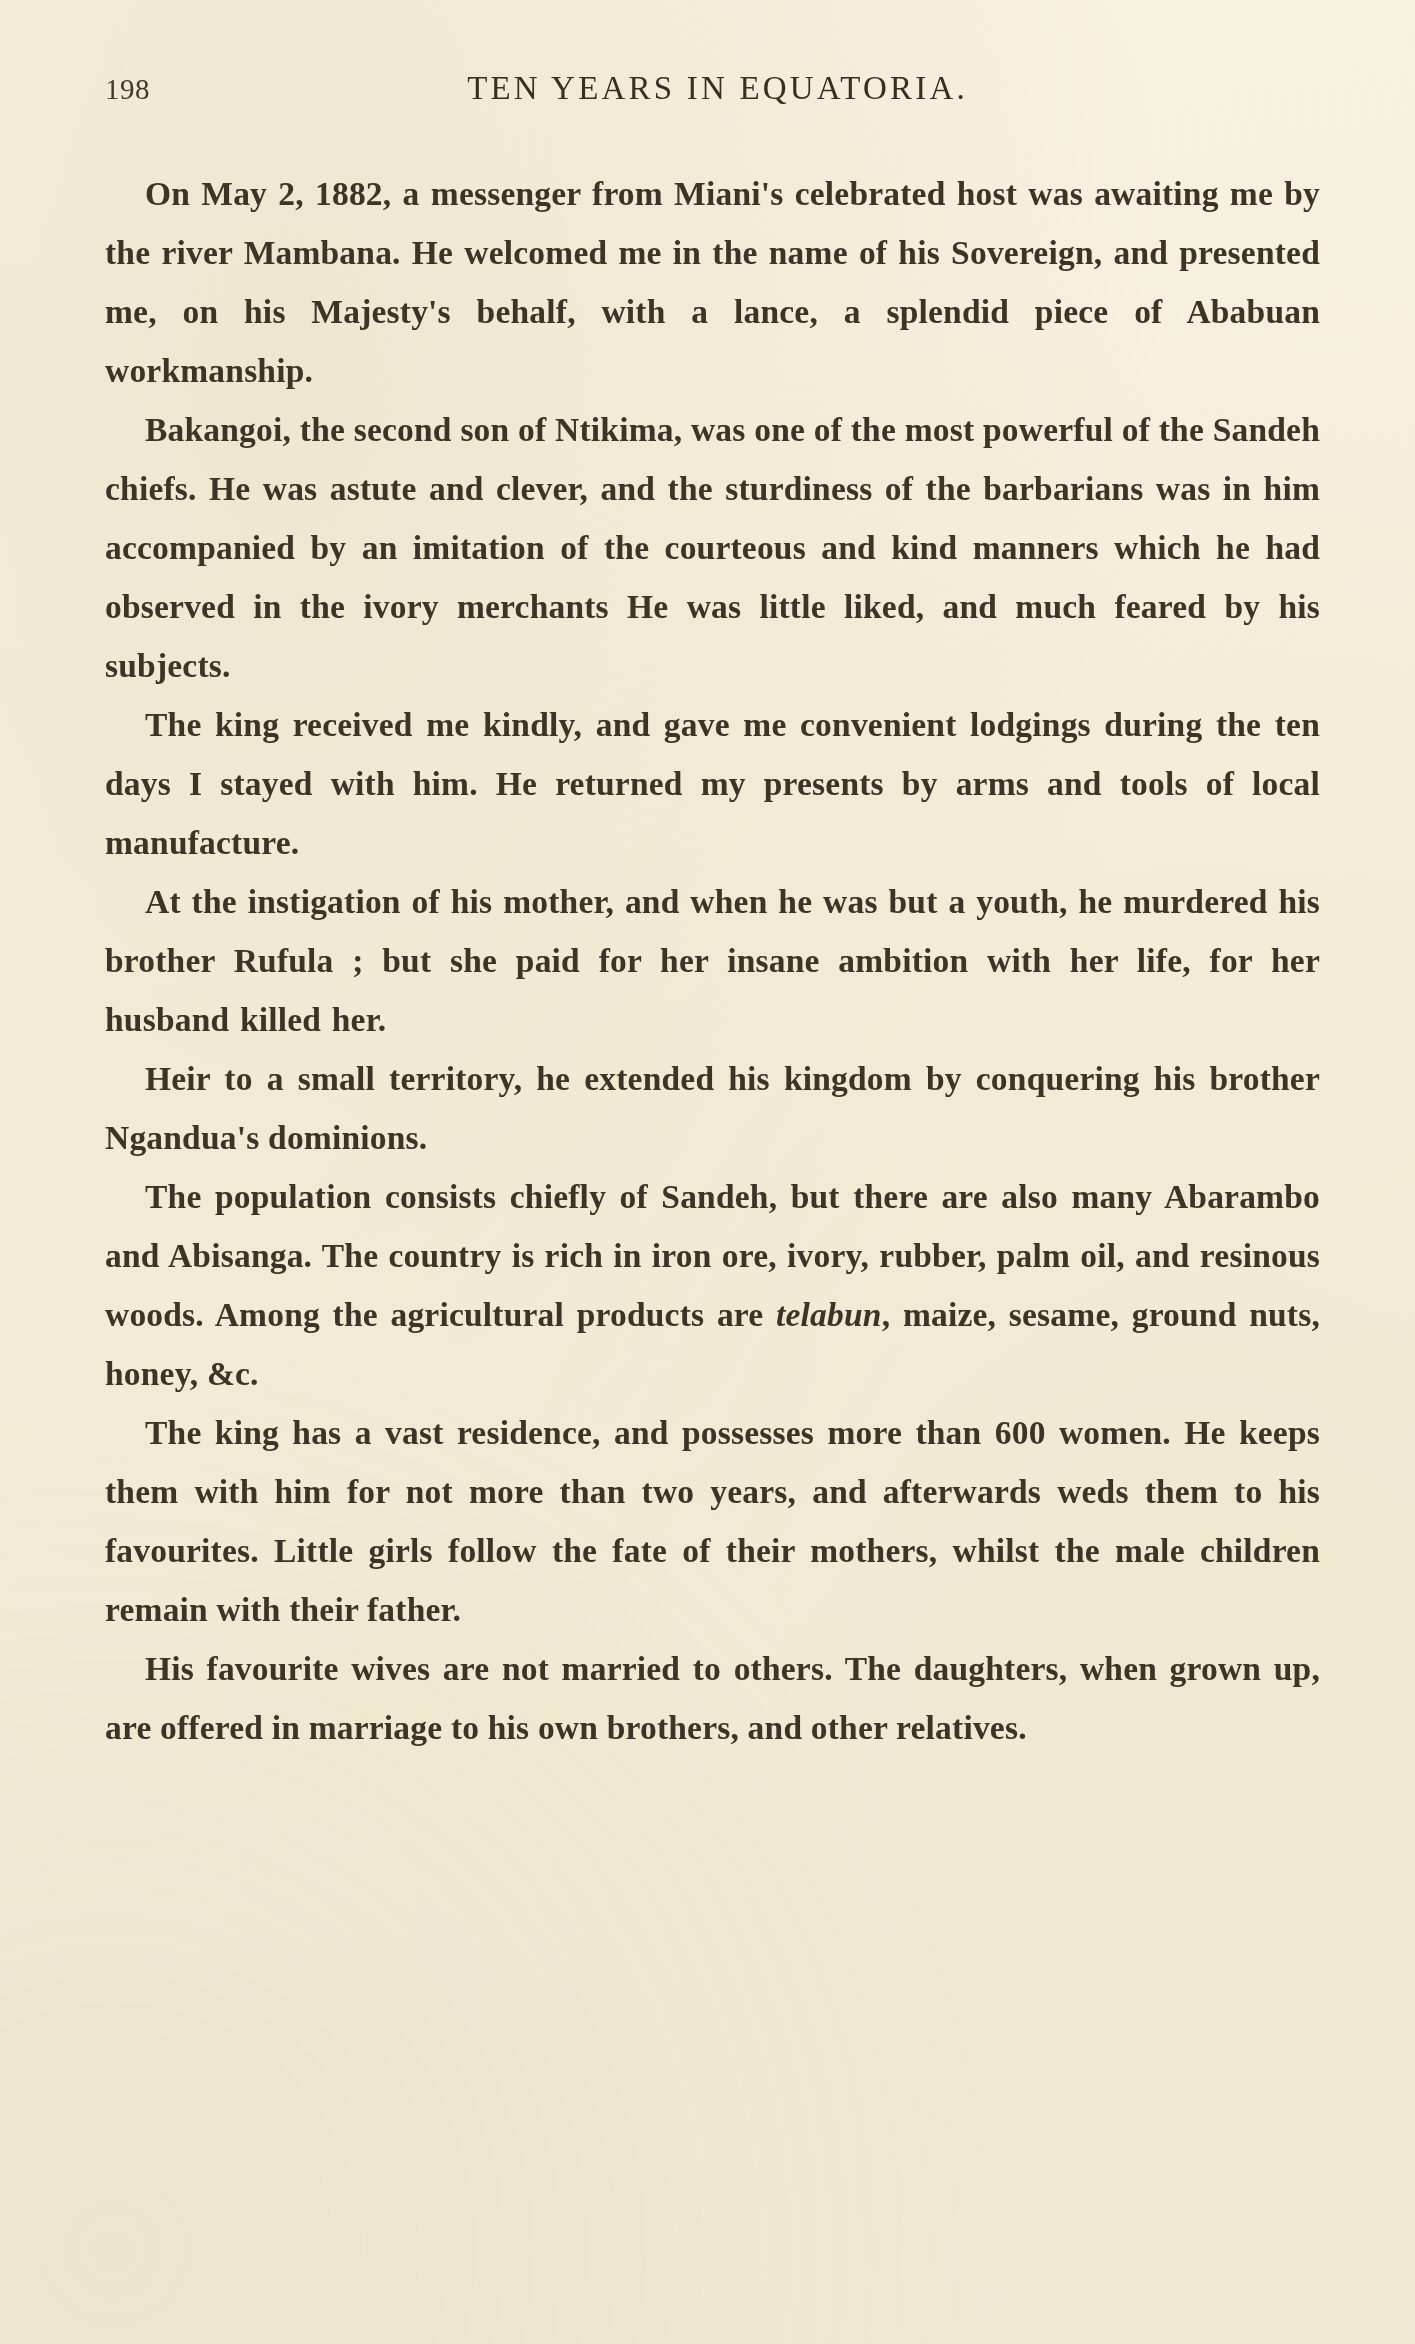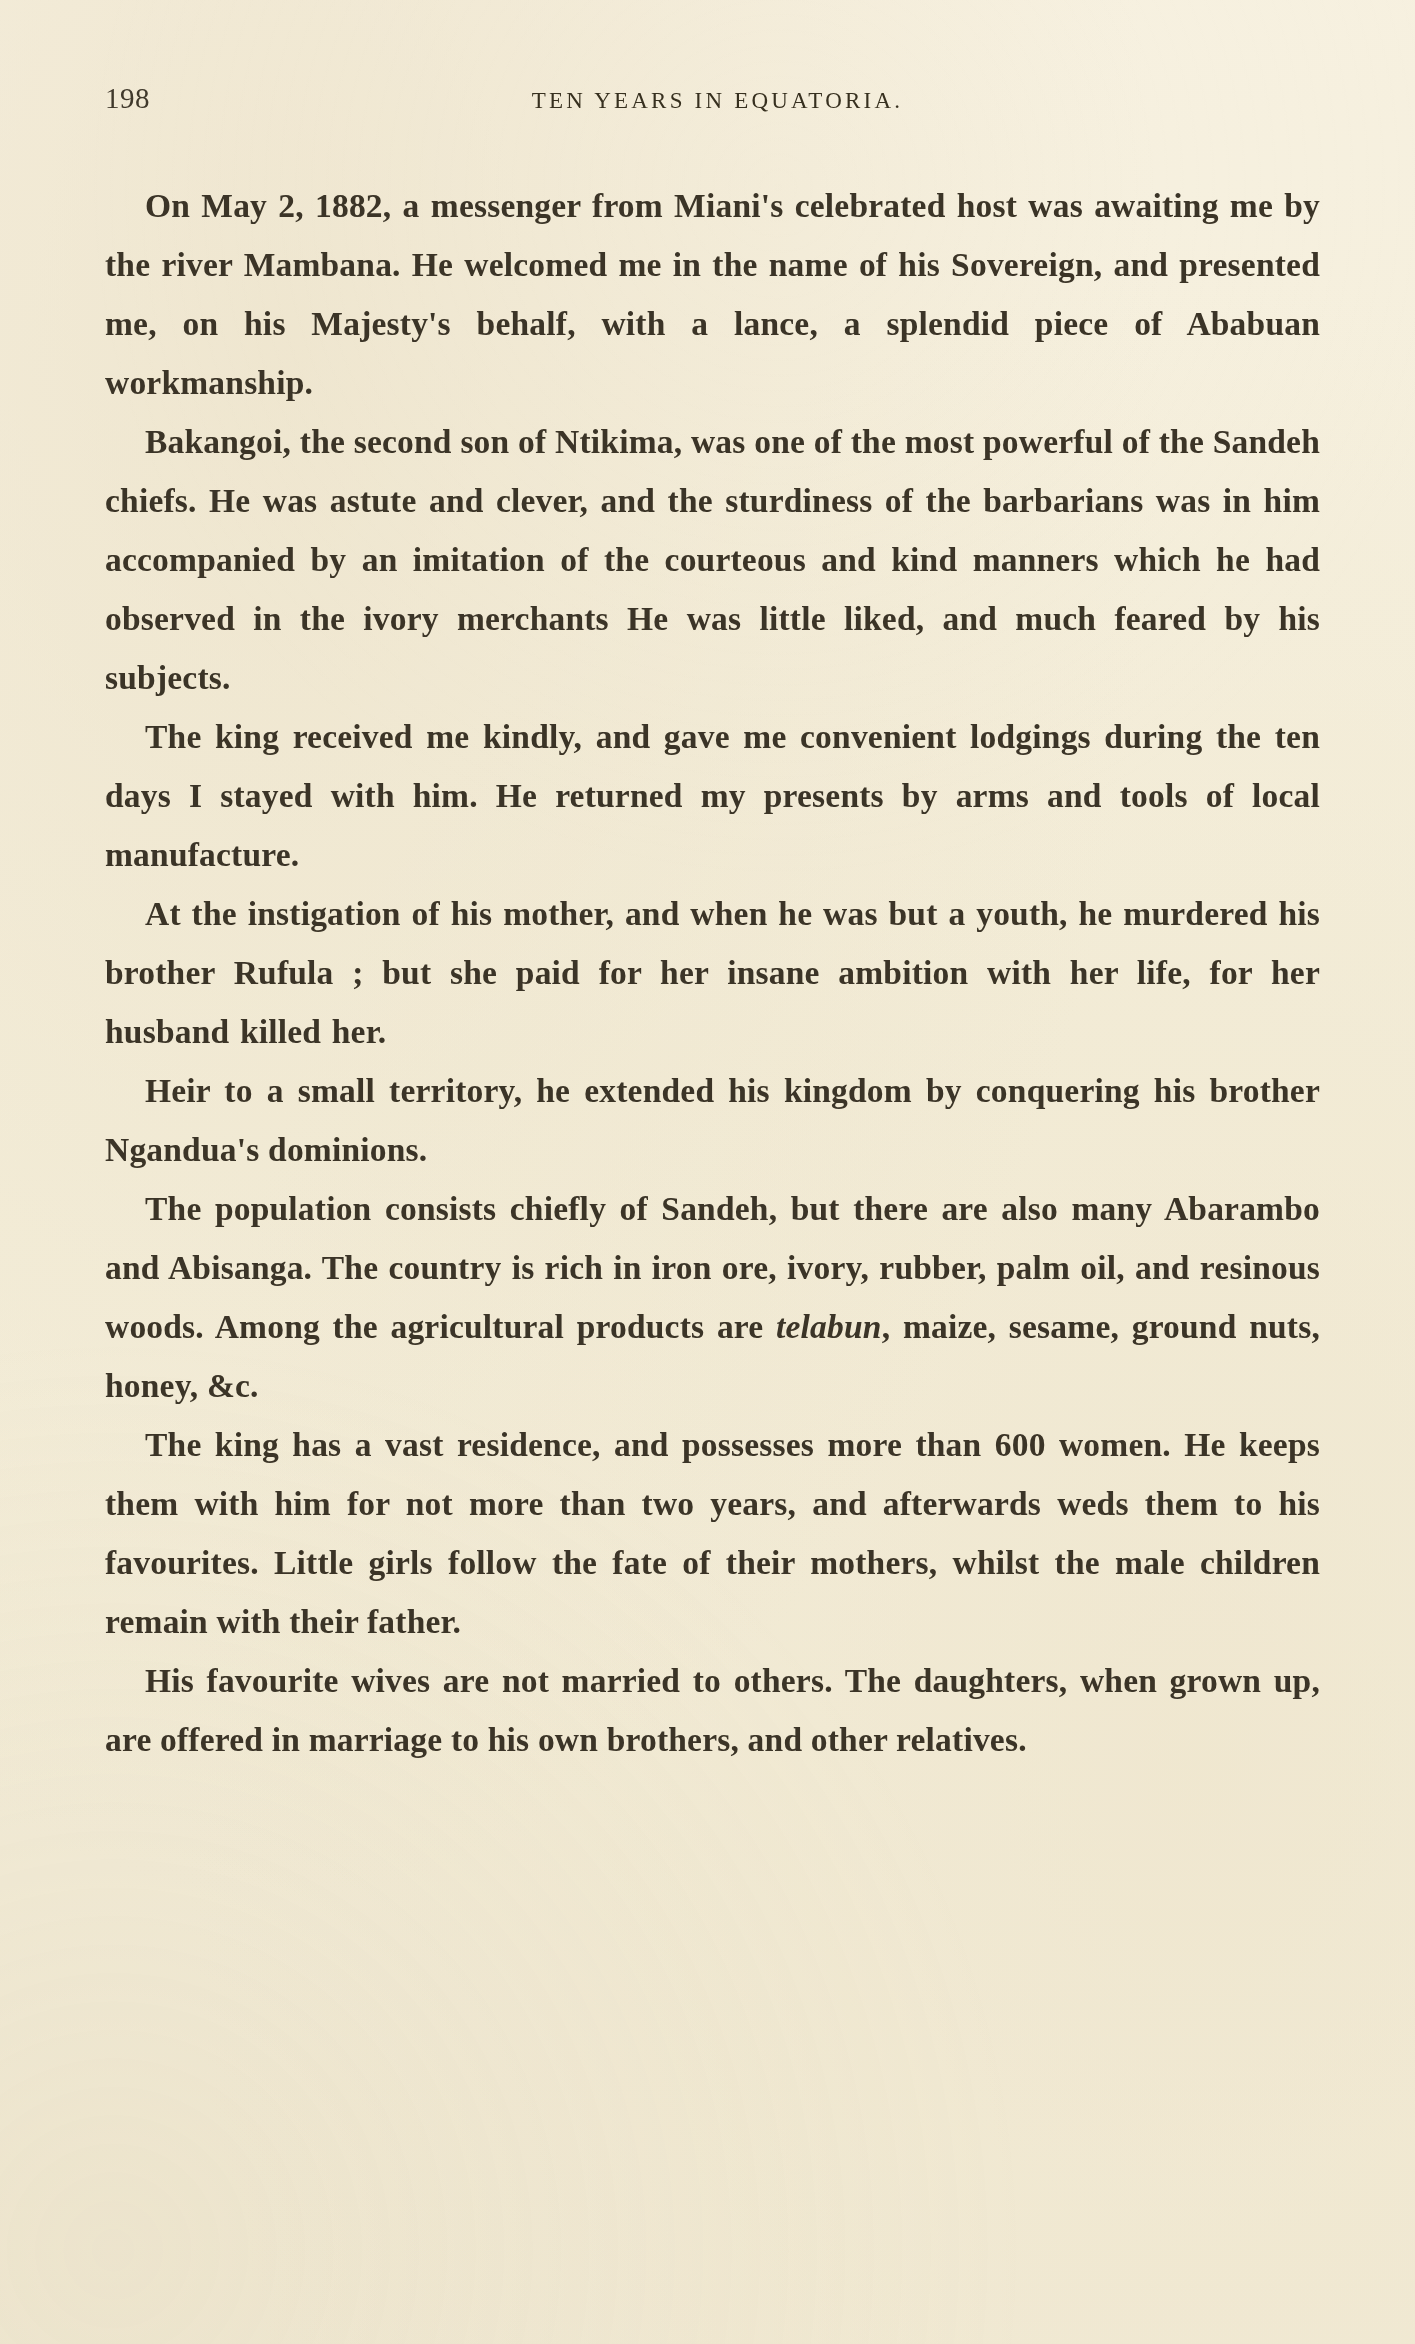--- a/index.html
+++ b/index.html
@@ -32,38 +32,37 @@
       radial-gradient(circle at 55% 8%, rgba(255,255,255,0.35) 0%, rgba(255,255,255,0) 30%),
       radial-gradient(circle at 8% 96%, rgba(205,192,160,0.25) 0%, rgba(205,192,160,0) 35%);
     mix-blend-mode: multiply;
     opacity: .5;
   }
   .content {
     position: absolute;
     left: 105px;
     top: 70px;
     width: 1215px;
-    margin-top: 12px;
   }
   .header {
     display: flex;
     align-items: baseline;
     height: 48px;
     margin-bottom: 46px;
   }
   .folio {
     font-size: 29px;
     letter-spacing: 0.5px;
     color: #40392c;
     width: 160px;
   }
   .running-head {
     flex: 1;
     text-align: center;
-    font-size: 23px;
+    font-size: 33px;
     letter-spacing: 3.2px;
     color: #37301f;
     margin-right: 150px;
     white-space: nowrap;
   }
   .body-text p {
     margin: 0;
     font-size: 33.5px;
     line-height: 59px;
     text-align: justify;

